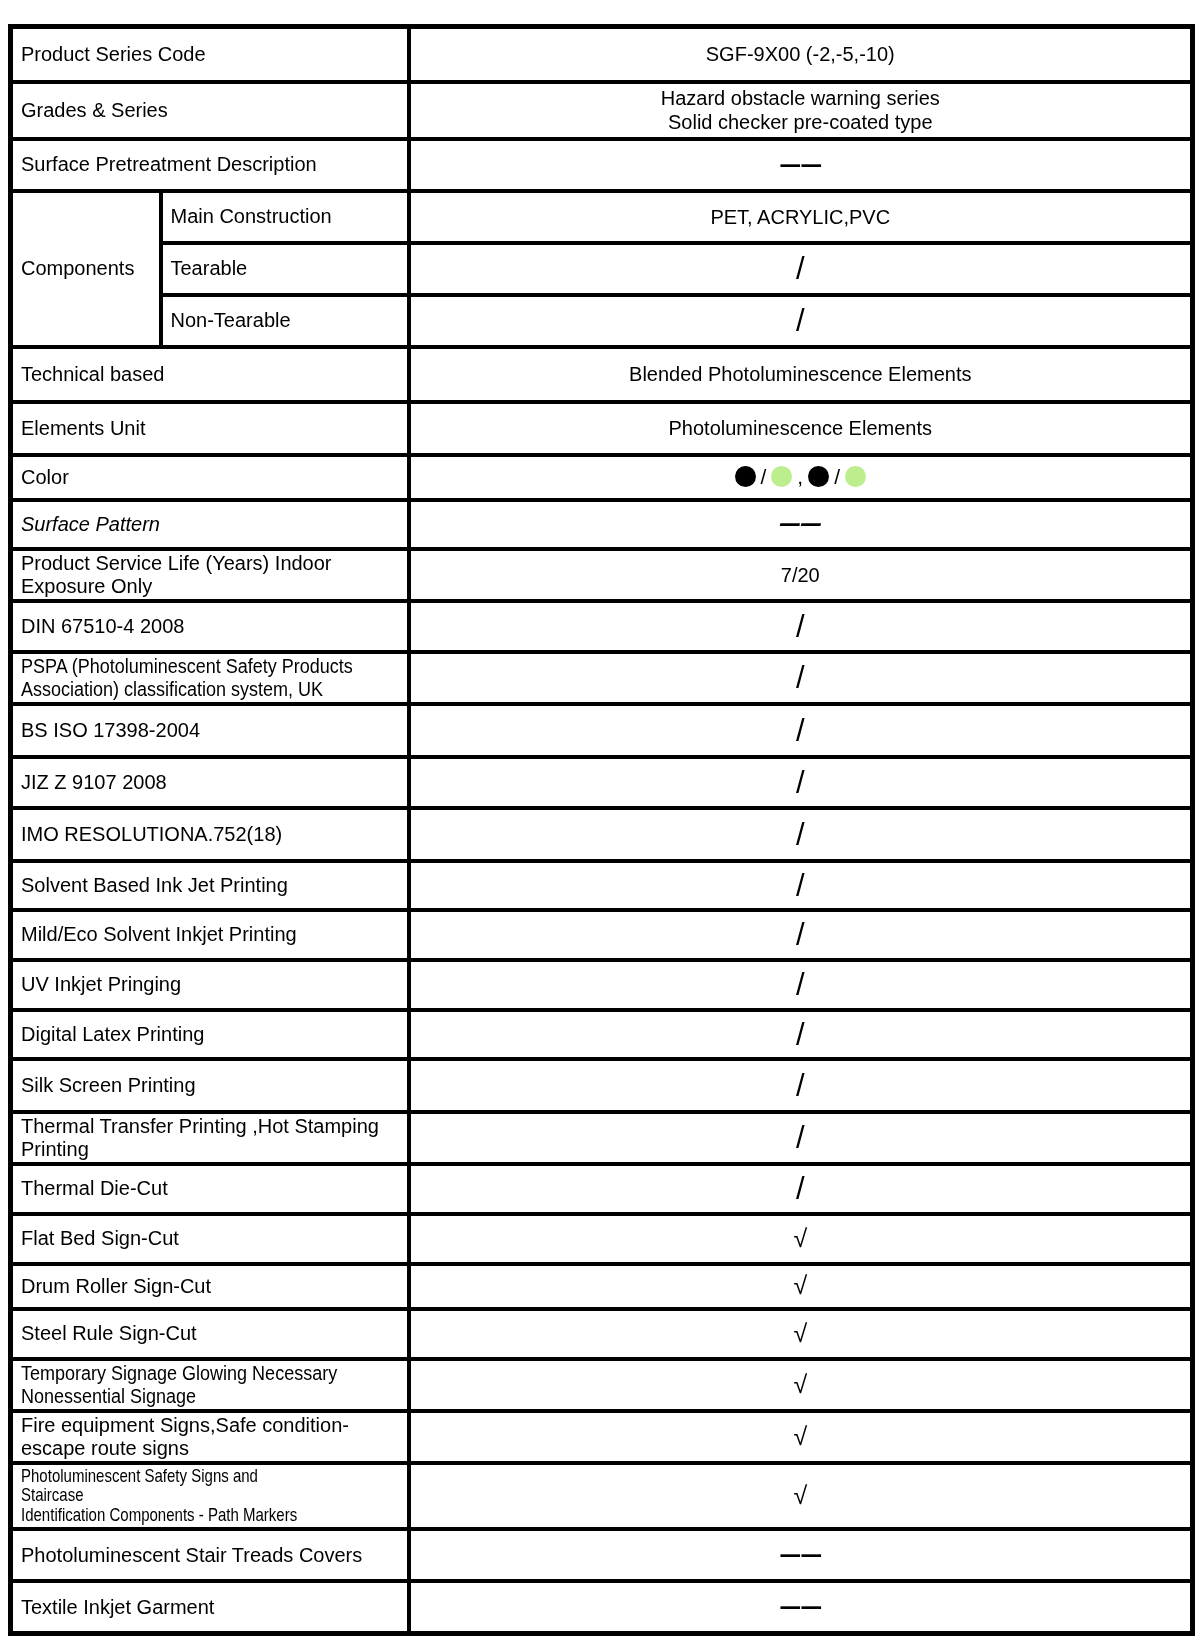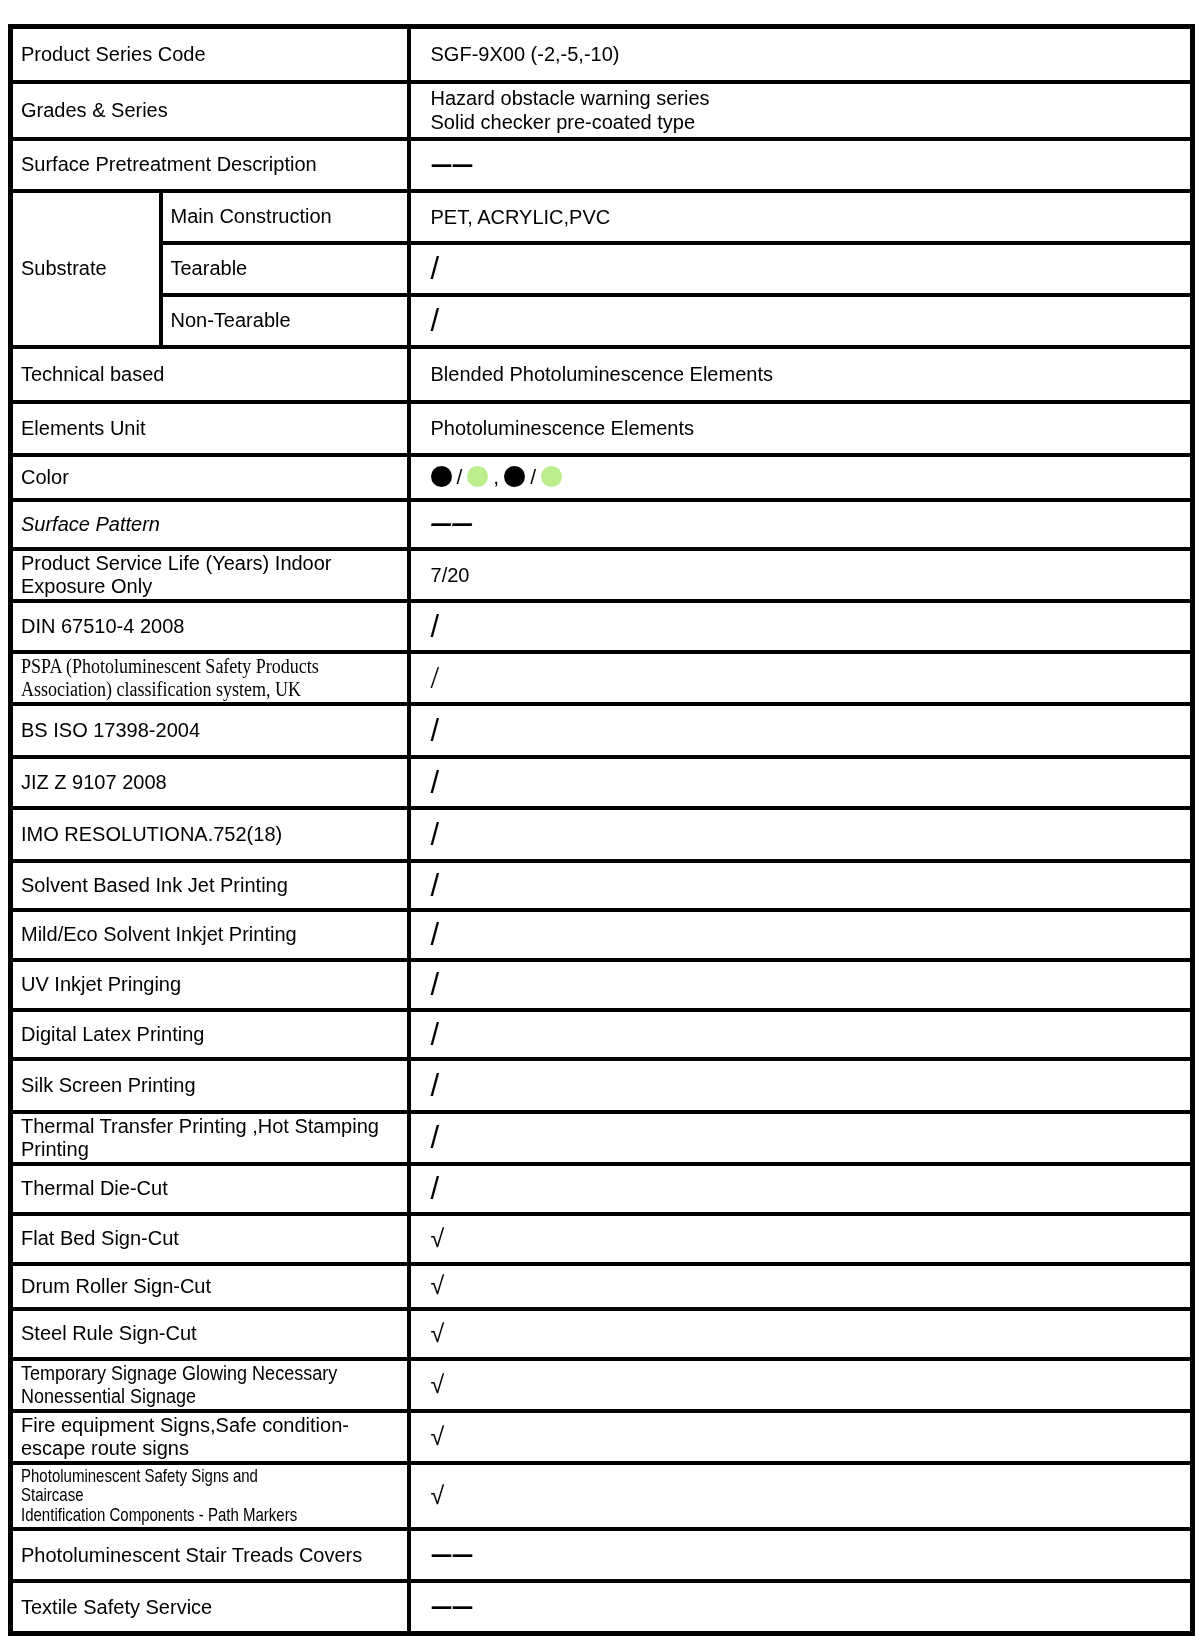--- a/index.html
+++ b/index.html
@@ -25,21 +25,21 @@
   }
   th.label, th.group-label, th.sub-label{
     font-weight:normal;
     text-align:left;
     font-size:20px;
     line-height:1.15;
     padding:1px 4px 1px 8px;
     white-space:pre-line;
   }
   td.val{
-    text-align:left;
+    text-align:center;
     font-size:20px;
     line-height:1.2;
     white-space:pre-line;
     padding:0 20px;
   }
   .lbl-inner{display:inline-block;white-space:pre-line;}
   .cond1 .lbl-inner{transform:scaleX(0.90);transform-origin:0 50%;}
   .cond2 .lbl-inner{transform:scaleX(0.79);transform-origin:0 50%;font-size:19px;line-height:1.05;}
   .slash{font-size:31px;line-height:1;display:inline-block;}
   .check{font-size:25px;line-height:1;display:inline-block;font-weight:normal;}
@@ -65,21 +65,21 @@
         <tr style="height: 57px;">
           <th class="label" colspan="2"><span class="lbl-inner">Grades &amp; Series</span></th>
           <td class="val"><span class="val-text">Hazard obstacle warning series
 Solid checker pre-coated type</span></td>
         </tr>
         <tr style="height: 52px;">
           <th class="label" colspan="2"><span class="lbl-inner">Surface Pretreatment Description</span></th>
           <td class="val"><span class="dash">——</span></td>
         </tr>
         <tr style="height: 52px;">
-          <th class="group-label" rowspan="3"><span class="lbl-inner">Substrate</span></th>
+          <th class="group-label" rowspan="3"><span class="lbl-inner">Components</span></th>
           <th class="sub-label"><span class="lbl-inner">Main Construction</span></th>
           <td class="val"><span class="val-text">PET, ACRYLIC,PVC</span></td>
         </tr>
         <tr style="height: 52px;">
           <th class="sub-label"><span class="lbl-inner">Tearable</span></th>
           <td class="val"><span class="slash">/</span></td>
         </tr>
         <tr style="height: 52px;">
           <th class="sub-label"><span class="lbl-inner">Non-Tearable</span></th>
           <td class="val"><span class="slash">/</span></td>
@@ -102,21 +102,21 @@
         </tr>
         <tr style="height: 48px;">
           <th class="label" colspan="2"><span class="lbl-inner">Product Service Life (Years) Indoor
 Exposure Only</span></th>
           <td class="val"><span class="val-text">7/20</span></td>
         </tr>
         <tr style="height: 51px;">
           <th class="label" colspan="2"><span class="lbl-inner">DIN 67510-4 2008</span></th>
           <td class="val"><span class="slash">/</span></td>
         </tr>
-        <tr style="height: 47px; font-family: Liberation Serif, serif;">
+        <tr style="height: 47px;">
           <th class="label cond1" colspan="2"><span class="lbl-inner">PSPA (Photoluminescent Safety Products
 Association) classification system, UK</span></th>
           <td class="val"><span class="slash">/</span></td>
         </tr>
         <tr style="height: 53px;">
           <th class="label" colspan="2"><span class="lbl-inner">BS ISO 17398-2004</span></th>
           <td class="val"><span class="slash">/</span></td>
         </tr>
         <tr style="height: 51px;">
           <th class="label" colspan="2"><span class="lbl-inner">JIZ Z 9107 2008</span></th>
@@ -180,18 +180,18 @@
         <tr style="height: 40px;">
           <th class="label cond2" colspan="2"><span class="lbl-inner">Photoluminescent Safety Signs and  Staircase
 Identification Components - Path Markers</span></th>
           <td class="val"><span class="check">√</span></td>
         </tr>
         <tr style="height: 52px;">
           <th class="label" colspan="2"><span class="lbl-inner">Photoluminescent Stair Treads Covers</span></th>
           <td class="val"><span class="dash">——</span></td>
         </tr>
         <tr style="height: 52px;">
-          <th class="label" colspan="2"><span class="lbl-inner">Textile Safety Service</span></th>
+          <th class="label" colspan="2"><span class="lbl-inner">Textile Inkjet Garment</span></th>
           <td class="val"><span class="dash">——</span></td>
         </tr>
       </tbody>
   </table>
 </div>
 
 </body></html>

